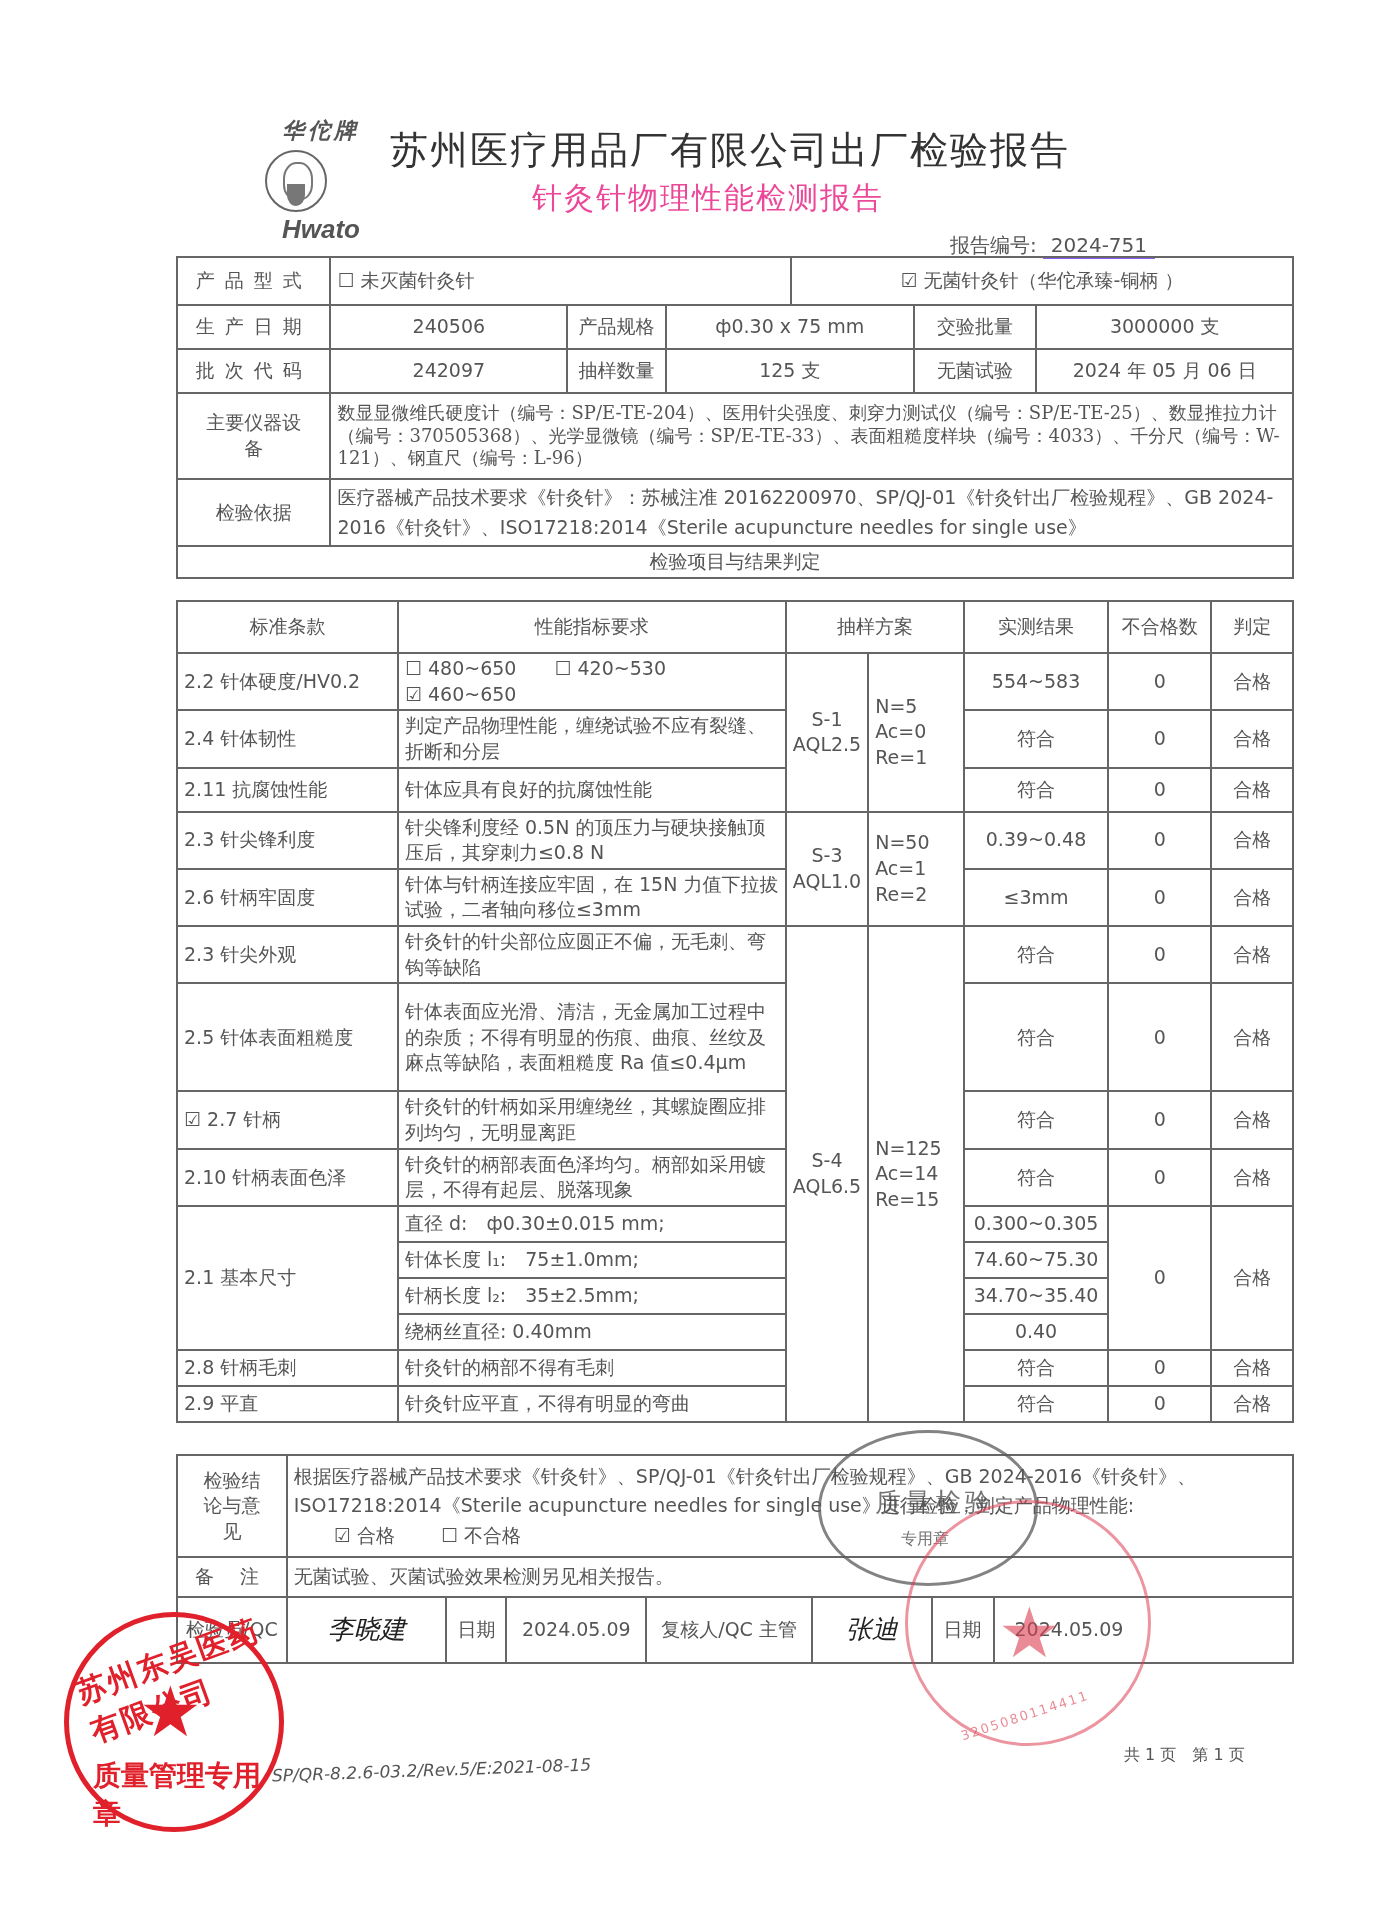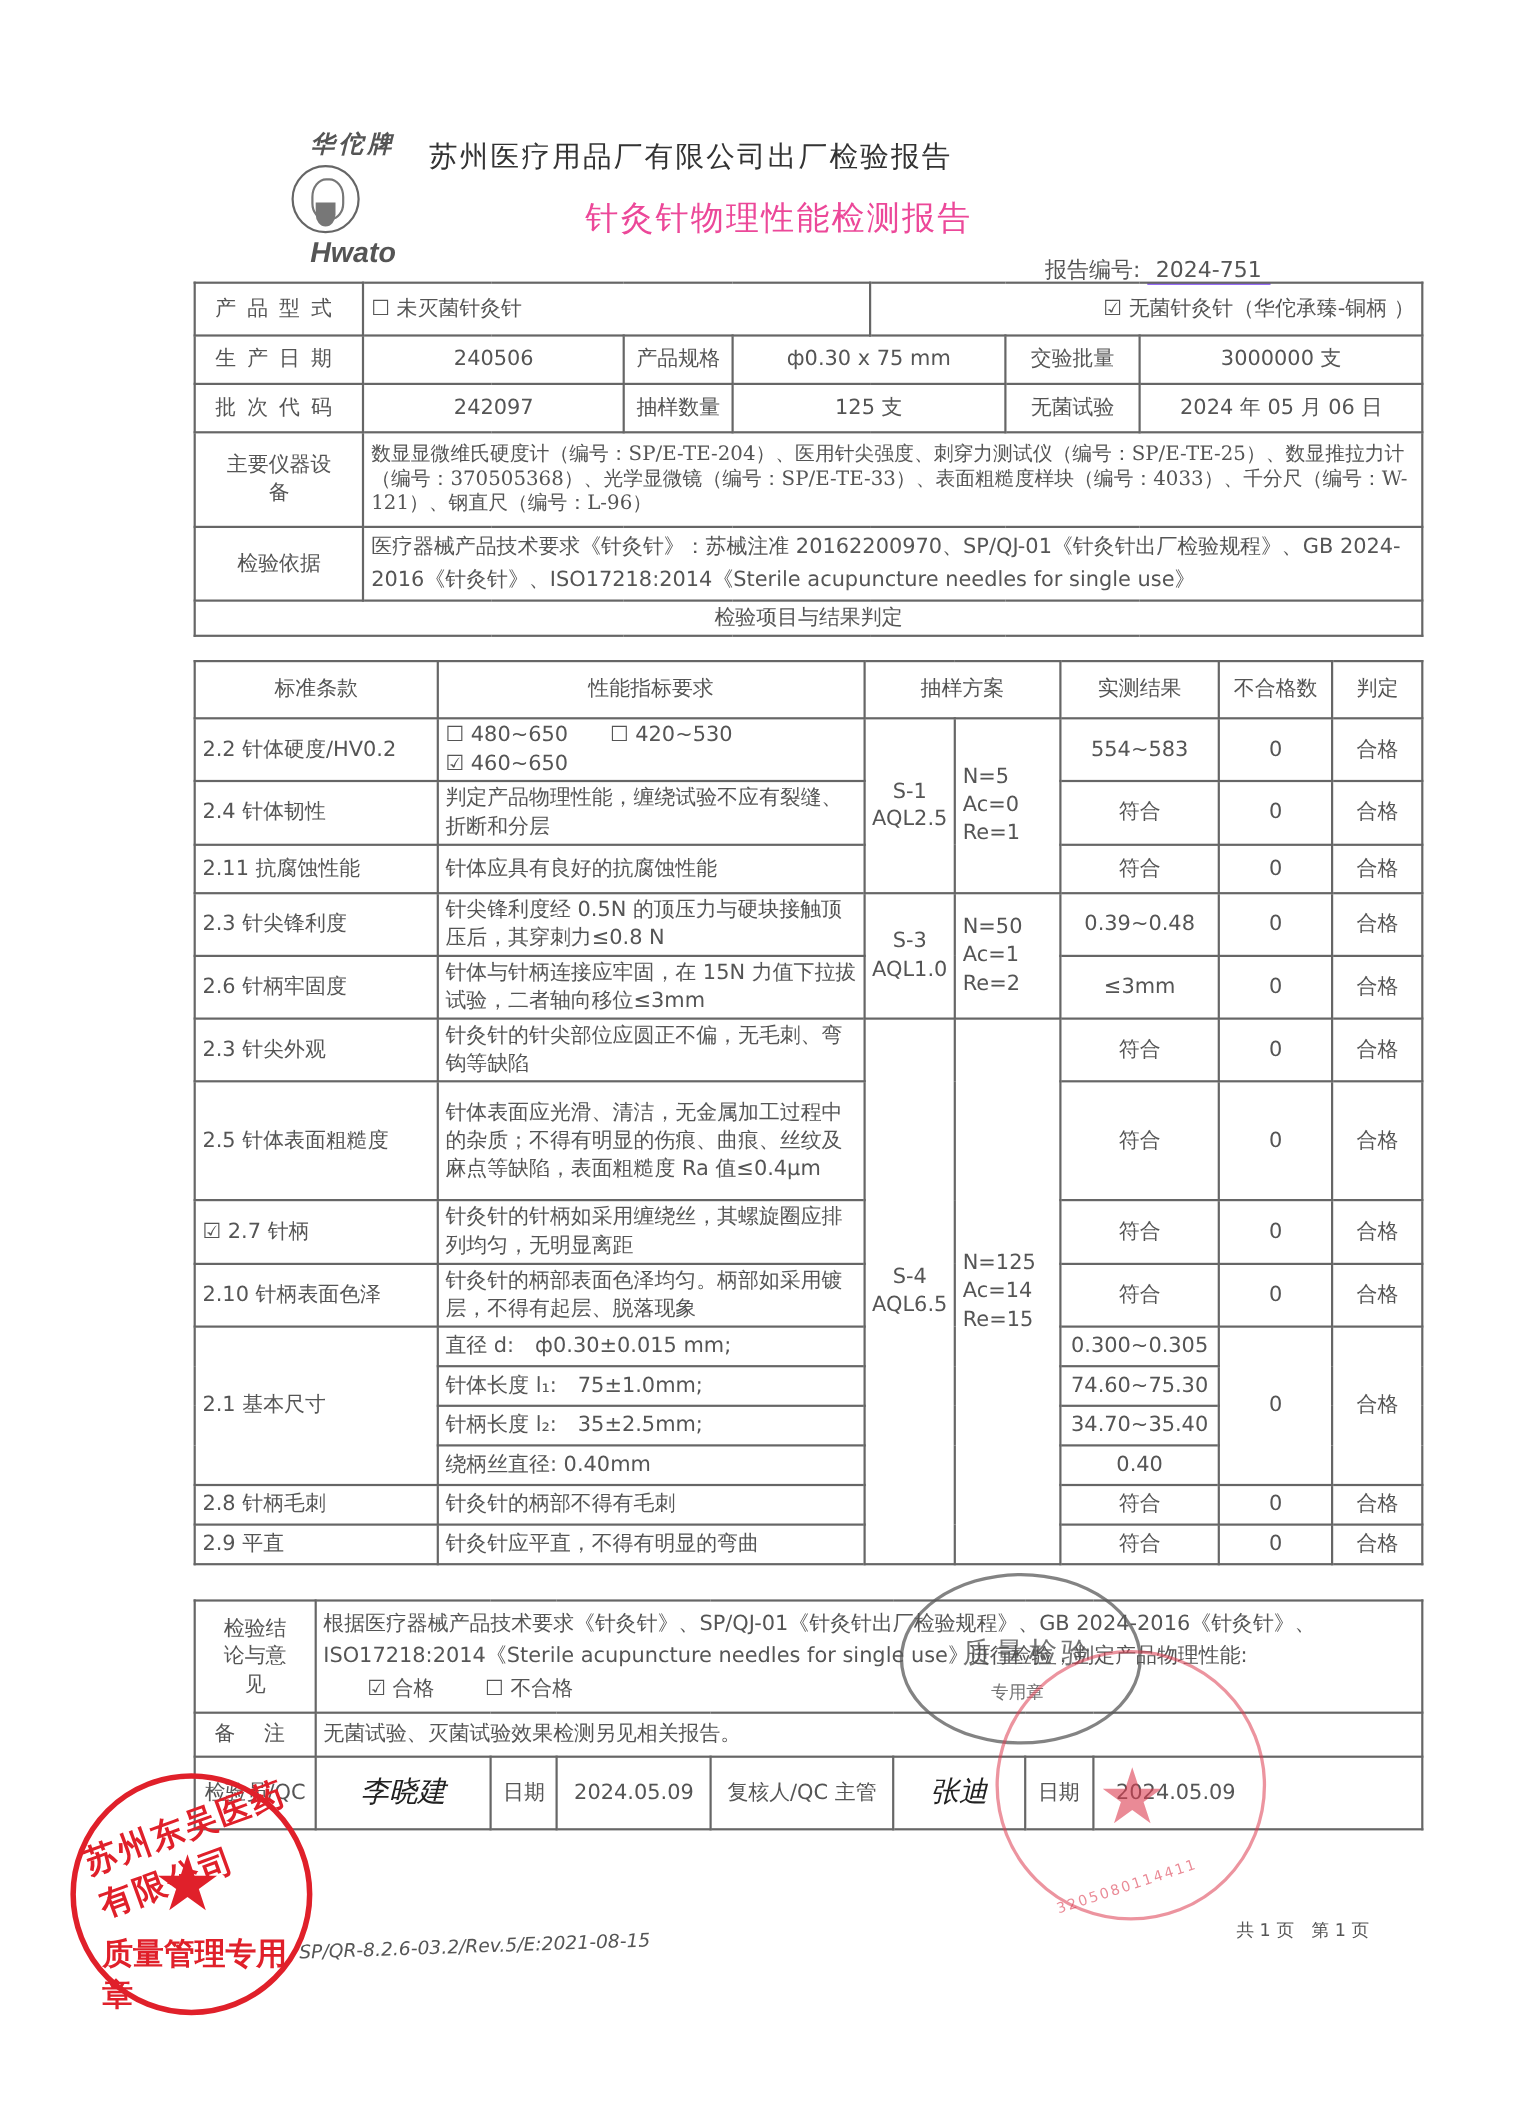--- a/index.html
+++ b/index.html
@@ -4,21 +4,21 @@
 <style>
   html,body{margin:0;padding:0;background:#fff;}
   body{width:1396px;height:1920px;position:relative;overflow:hidden;font-family:"DejaVu Sans","Liberation Sans",sans-serif;color:#444;}
   .abs{position:absolute;}
   .logo{left:232px;top:116px;width:128px;text-align:right;}
   .logo-cn{font-size:22px;font-weight:bold;color:#555;letter-spacing:4px;font-family:"DejaVu Serif",serif;font-style:italic;}
   .logo-circle{width:58px;height:58px;border:2px solid #666;border-radius:50%;margin:4px auto 2px;position:relative;overflow:hidden;}
   .logo-circle .face{position:absolute;left:16px;top:10px;width:26px;height:34px;border:2px solid #777;border-radius:45% 45% 40% 40%;}
   .logo-circle .beard{position:absolute;left:20px;top:32px;width:18px;height:22px;background:#777;border-radius:0 0 50% 50%;}
   .logo-en{font-size:26px;font-weight:bold;font-style:italic;color:#555;font-family:"Liberation Sans",sans-serif;}
-  .title1{left:390px;top:125px;font-size:26px;color:#333;letter-spacing:2px;font-family:"DejaVu Sans",sans-serif;}
+  .title1{left:390px;top:125px;font-size:38px;color:#333;letter-spacing:2px;font-family:"DejaVu Sans",sans-serif;}
   .title2{left:532px;top:178px;font-size:30px;color:#ec4899;letter-spacing:2px;}
   .report-no{left:950px;top:232px;font-size:20px;color:#555;}
   .report-no .val{display:inline-block;border-bottom:2px solid #8b5cf6;padding:0 8px;margin-left:6px;}
   table.grid{border-collapse:collapse;position:absolute;font-size:19px;color:#555;}
   table.grid td{border:2px solid #666;padding:2px 6px;text-align:center;vertical-align:middle;line-height:1.35;}
   .l{text-align:left !important;}
   .sp{letter-spacing:10px;}
   .footer-code{left:272px;top:1760px;font-size:17px;font-style:italic;color:#555;transform:rotate(-2deg);}
   .page-no{left:1124px;top:1745px;font-size:16px;color:#555;}
   .stamp{position:absolute;border-radius:50%;pointer-events:none;}
@@ -60,21 +60,21 @@
       <col style="width:90px">
       <col style="width:114px">
       <col style="width:112px">
       <col style="width:112px">
       <col style="width:234px">
     </colgroup>
   <tbody>
       <tr style="height:48px">
     <td class="sp">产品型式</td>
     <td colspan="4" style="text-align:left;">☐ 未灭菌针灸针</td>
-    <td colspan="3" style="text-align:right;">☑ 无菌针灸针（华佗承臻-铜柄 ）</td>
+    <td colspan="3" style="text-align:center;">☑ 无菌针灸针（华佗承臻-铜柄 ）</td>
   </tr>
   <tr style="height:44px">
     <td class="sp">生产日期</td>
     <td colspan="2">240506</td>
     <td>产品规格</td>
     <td colspan="2">ф0.30 x 75 mm</td>
     <td>交验批量</td>
     <td>3000000 支</td>
   </tr>
   <tr style="height:44px">

